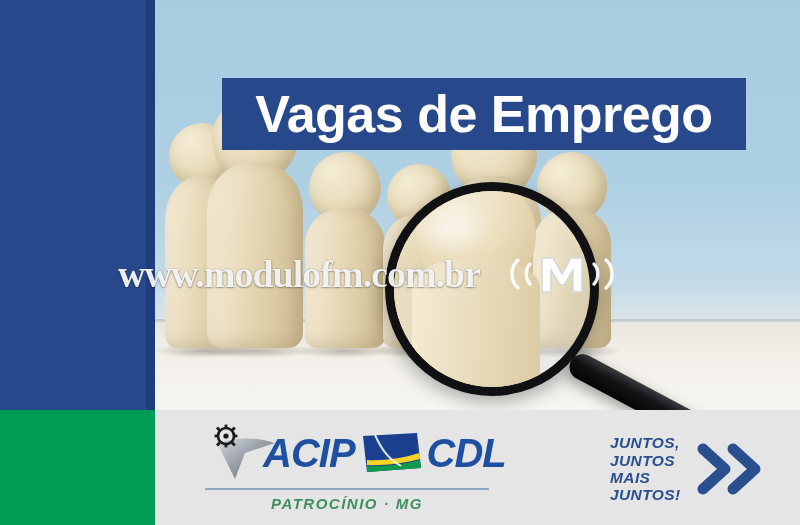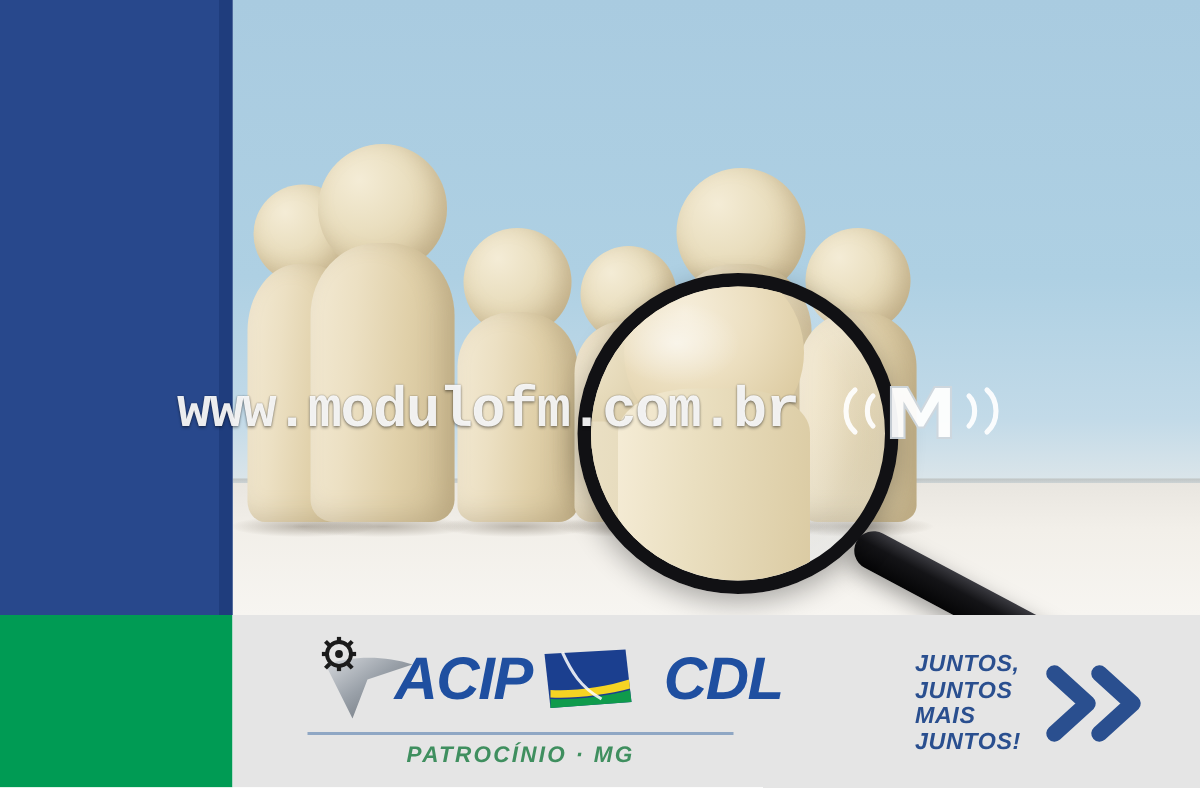--- a/index.html
+++ b/index.html
@@ -245,21 +245,21 @@
     z-index: 8;
     pointer-events: none;
   }
   .wm-text {
     font-size: 38px;
     font-weight: bold;
     color: rgba(255,255,255,.92);
     letter-spacing: -1px;
     text-shadow: 0 1px 2px rgba(0,0,0,.32), 0 0 1px rgba(0,0,0,.5);
     white-space: nowrap;
-    font-family: Liberation Mono, monospace;
+    font-family: Liberation Serif, serif;
   }
   .wm-logo {
     position: relative;
     margin-left: 18px;
     display: flex;
     align-items: center;
     height: 48px;
   }
   .wm-logo svg { display: block; }
 
@@ -296,21 +296,21 @@
     line-height: 1;
     font-family: "Liberation Sans", sans-serif;
   }
   .cdl-mark { position: relative; width: 62px; height: 46px; margin-left: 6px; flex: 0 0 auto; }
   .cdl-word {
     font-size: 40px;
     font-weight: bold;
     font-style: italic;
     color: #1f4fa0;
     letter-spacing: -1px;
-    margin-left: 20px;
+    margin-left: 4px;
     line-height: 1;
     font-family: "Liberation Sans", sans-serif;
   }
   .brand-rule {
     margin-top: 4px;
     width: 284px;
     height: 2px;
     background: #8fa7c4;
   }
   .brand-city {
@@ -394,20 +394,23 @@
         </div>
         <div class="mag-inner-fig">
           <div class="head"></div>
           <div class="body"></div>
         </div>
         <div class="mag-glare"></div>
       </div>
     </div>
   </div>
 
+  <div class="title-banner">
+    <span class="title-text">Vagas de Emprego</span>
+  </div>
 
   <div class="sidebar">
     <div class="sidebar-blue"></div>
     <div class="sidebar-blue-edge"></div>
     <div class="sidebar-green"></div>
   </div>
 
   <div class="watermark">
     <span class="wm-text">www.modulofm.com.br</span>
     <span class="wm-logo">

